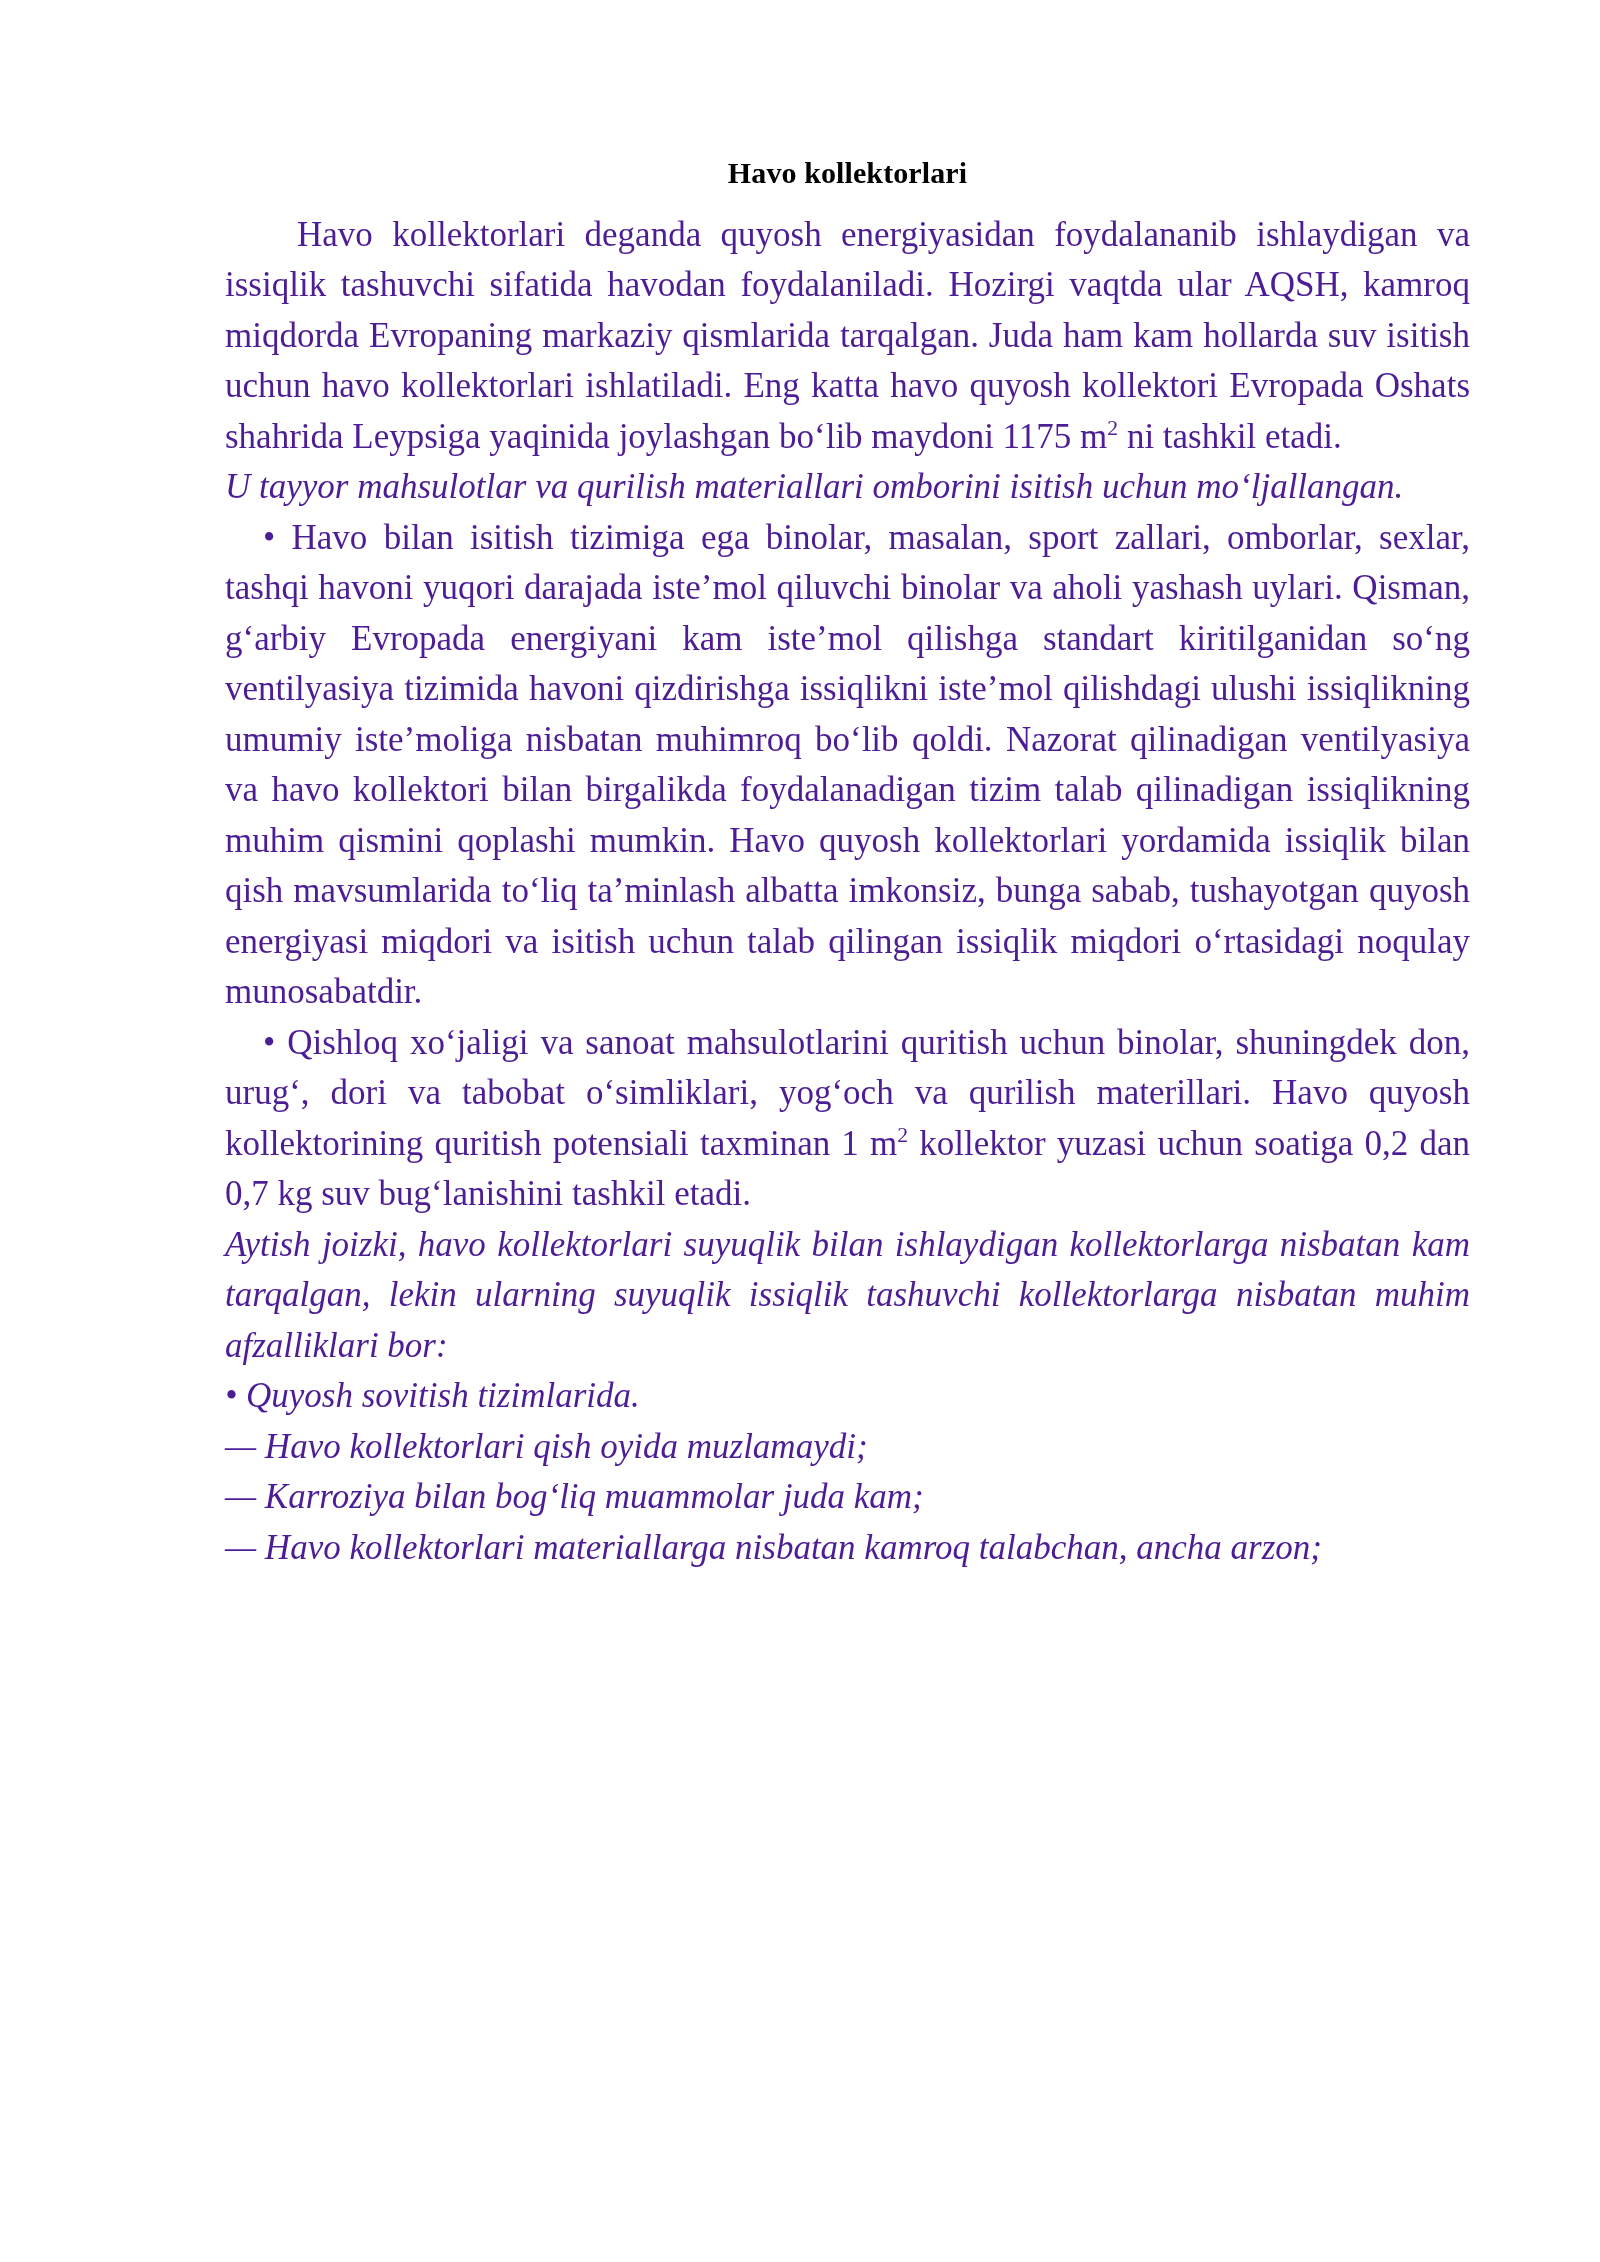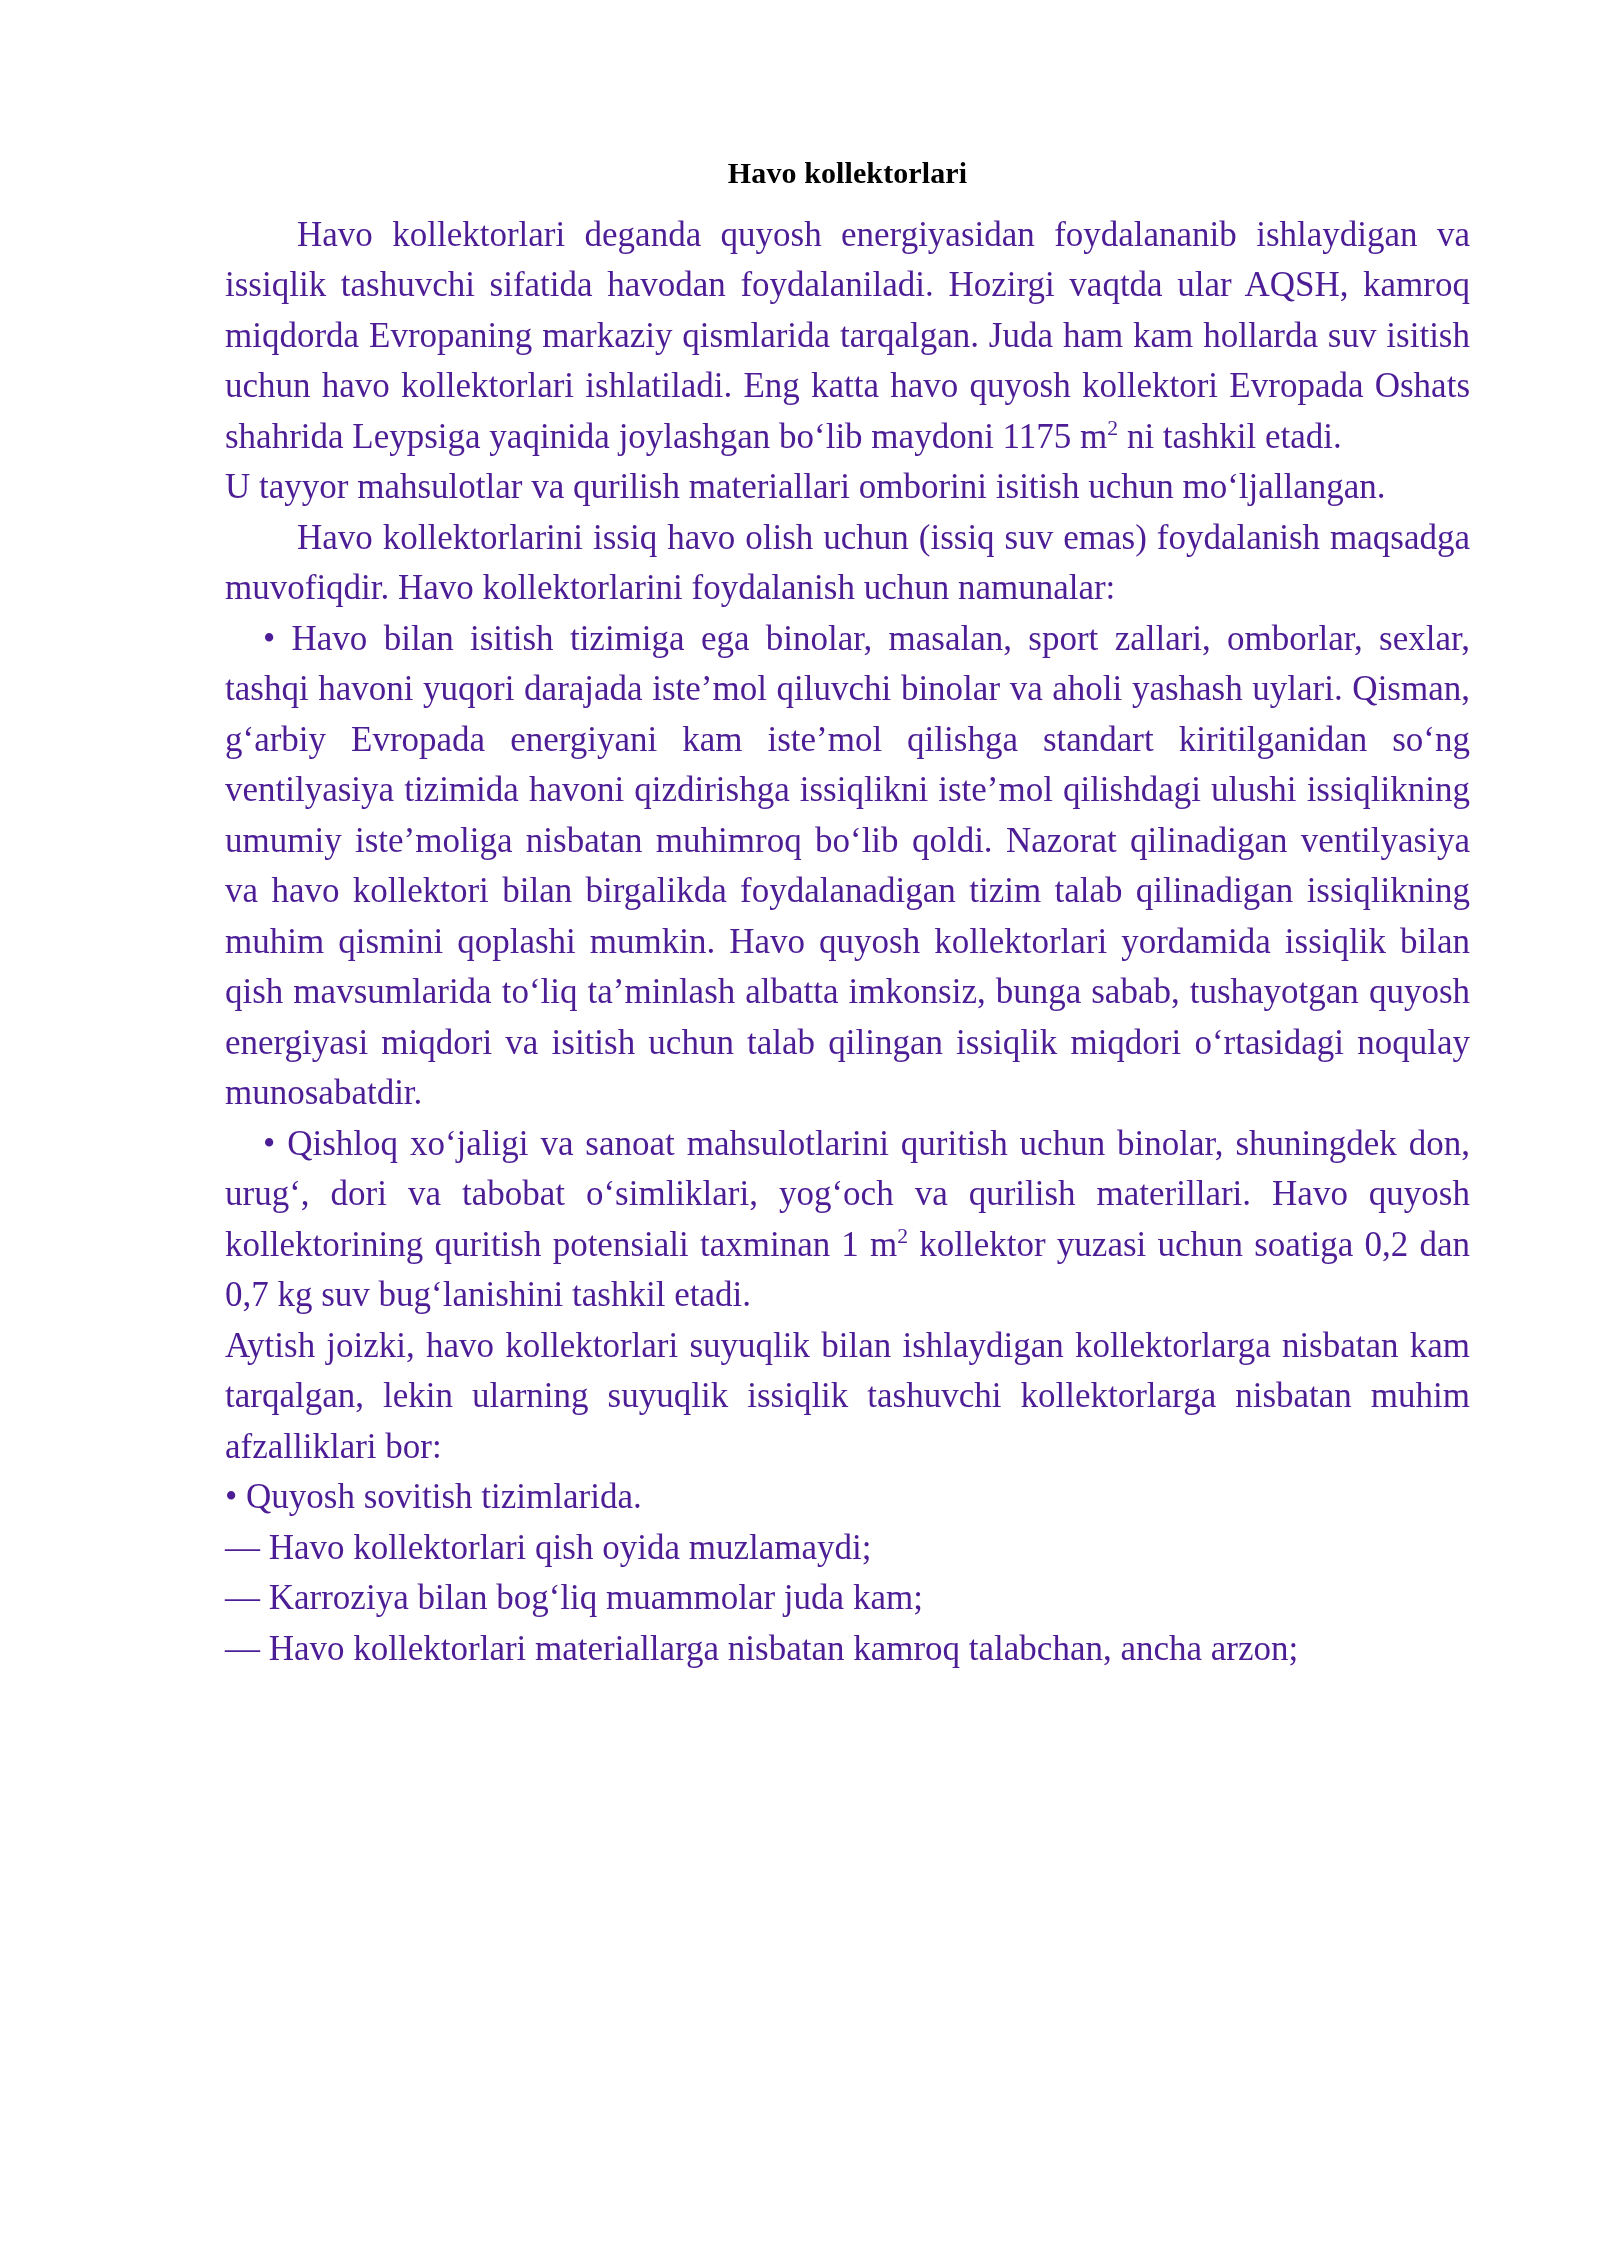--- a/index.html
+++ b/index.html
@@ -52,20 +52,21 @@
   p.indent {
     text-indent: 72px;
   }
 
   p.indent-small {
     text-indent: 38px;
   }
 
   p.noindent {
     text-indent: 0;
+    font-style: italic;
   }
 
   
   p.para:last-child {
     margin-bottom: 4px;
   }
 
   sup {
     font-size: 0.62em;
     vertical-align: super;
@@ -77,21 +78,20 @@
 
 <div class="page">
   <div class="content">
 
     <h1 class="doc-title">Havo kollektorlari</h1>
 
     <p class="para indent"><span>Havo kollektorlari deganda quyosh energiyasidan foydalananib ishlaydigan va issiqlik tashuvchi sifatida havodan foydalaniladi. Hozirgi vaqtda ular AQSH, kamroq miqdorda Evropaning markaziy qismlarida tarqalgan. Juda ham kam hollarda suv isitish uchun havo kollektorlari ishlatiladi. Eng katta havo quyosh kollektori  Evropada Oshats shahrida Leypsiga yaqinida joylashgan bo‘lib maydoni 1175 m</span><sup>2</sup><span> ni tashkil etadi.</span></p>
 
     <p class="para noindent">U tayyor mahsulotlar va qurilish materiallari omborini isitish uchun mo‘ljallangan.</p>
 
-    <p class="para indent">Havo kollektorlarini issiq havo olish uchun (issiq suv emas) foydalanish maqsadga muvofiqdir. Havo kollektorlarini foydalanish uchun namunalar:</p>
 
     <p class="para indent-small">•  Havo bilan isitish tizimiga ega binolar, masalan, sport zallari, omborlar, sexlar, tashqi havoni yuqori darajada iste’mol qiluvchi binolar va aholi yashash uylari. Qisman, g‘arbiy Evropada energiyani kam iste’mol qilishga standart kiritilganidan so‘ng ventilyasiya tizimida havoni qizdirishga issiqlikni iste’mol qilishdagi ulushi issiqlikning umumiy iste’moliga nisbatan muhimroq bo‘lib qoldi. Nazorat qilinadigan ventilyasiya va havo kollektori bilan birgalikda foydalanadigan tizim talab qilinadigan issiqlikning muhim qismini qoplashi mumkin. Havo quyosh kollektorlari yordamida issiqlik bilan qish mavsumlarida to‘liq ta’minlash albatta imkonsiz, bunga sabab, tushayotgan quyosh energiyasi miqdori va isitish uchun talab qilingan issiqlik miqdori o‘rtasidagi noqulay munosabatdir.</p>
 
     <p class="para indent-small"><span>•  Qishloq xo‘jaligi va sanoat mahsulotlarini quritish uchun binolar, shuningdek don, urug‘, dori va tabobat o‘simliklari, yog‘och va qurilish materillari. Havo quyosh kollektorining quritish potensiali taxminan 1 m</span><sup>2</sup><span> kollektor yuzasi uchun soatiga 0,2 dan 0,7 kg suv bug‘lanishini tashkil etadi.</span></p>
 
     <p class="para noindent">Aytish joizki, havo kollektorlari suyuqlik bilan ishlaydigan kollektorlarga nisbatan kam tarqalgan, lekin ularning suyuqlik issiqlik tashuvchi kollektorlarga nisbatan muhim afzalliklari bor:</p>
 
     <p class="para noindent">• Quyosh sovitish tizimlarida.</p>
 
     <p class="para noindent">— Havo kollektorlari qish oyida muzlamaydi;</p>

